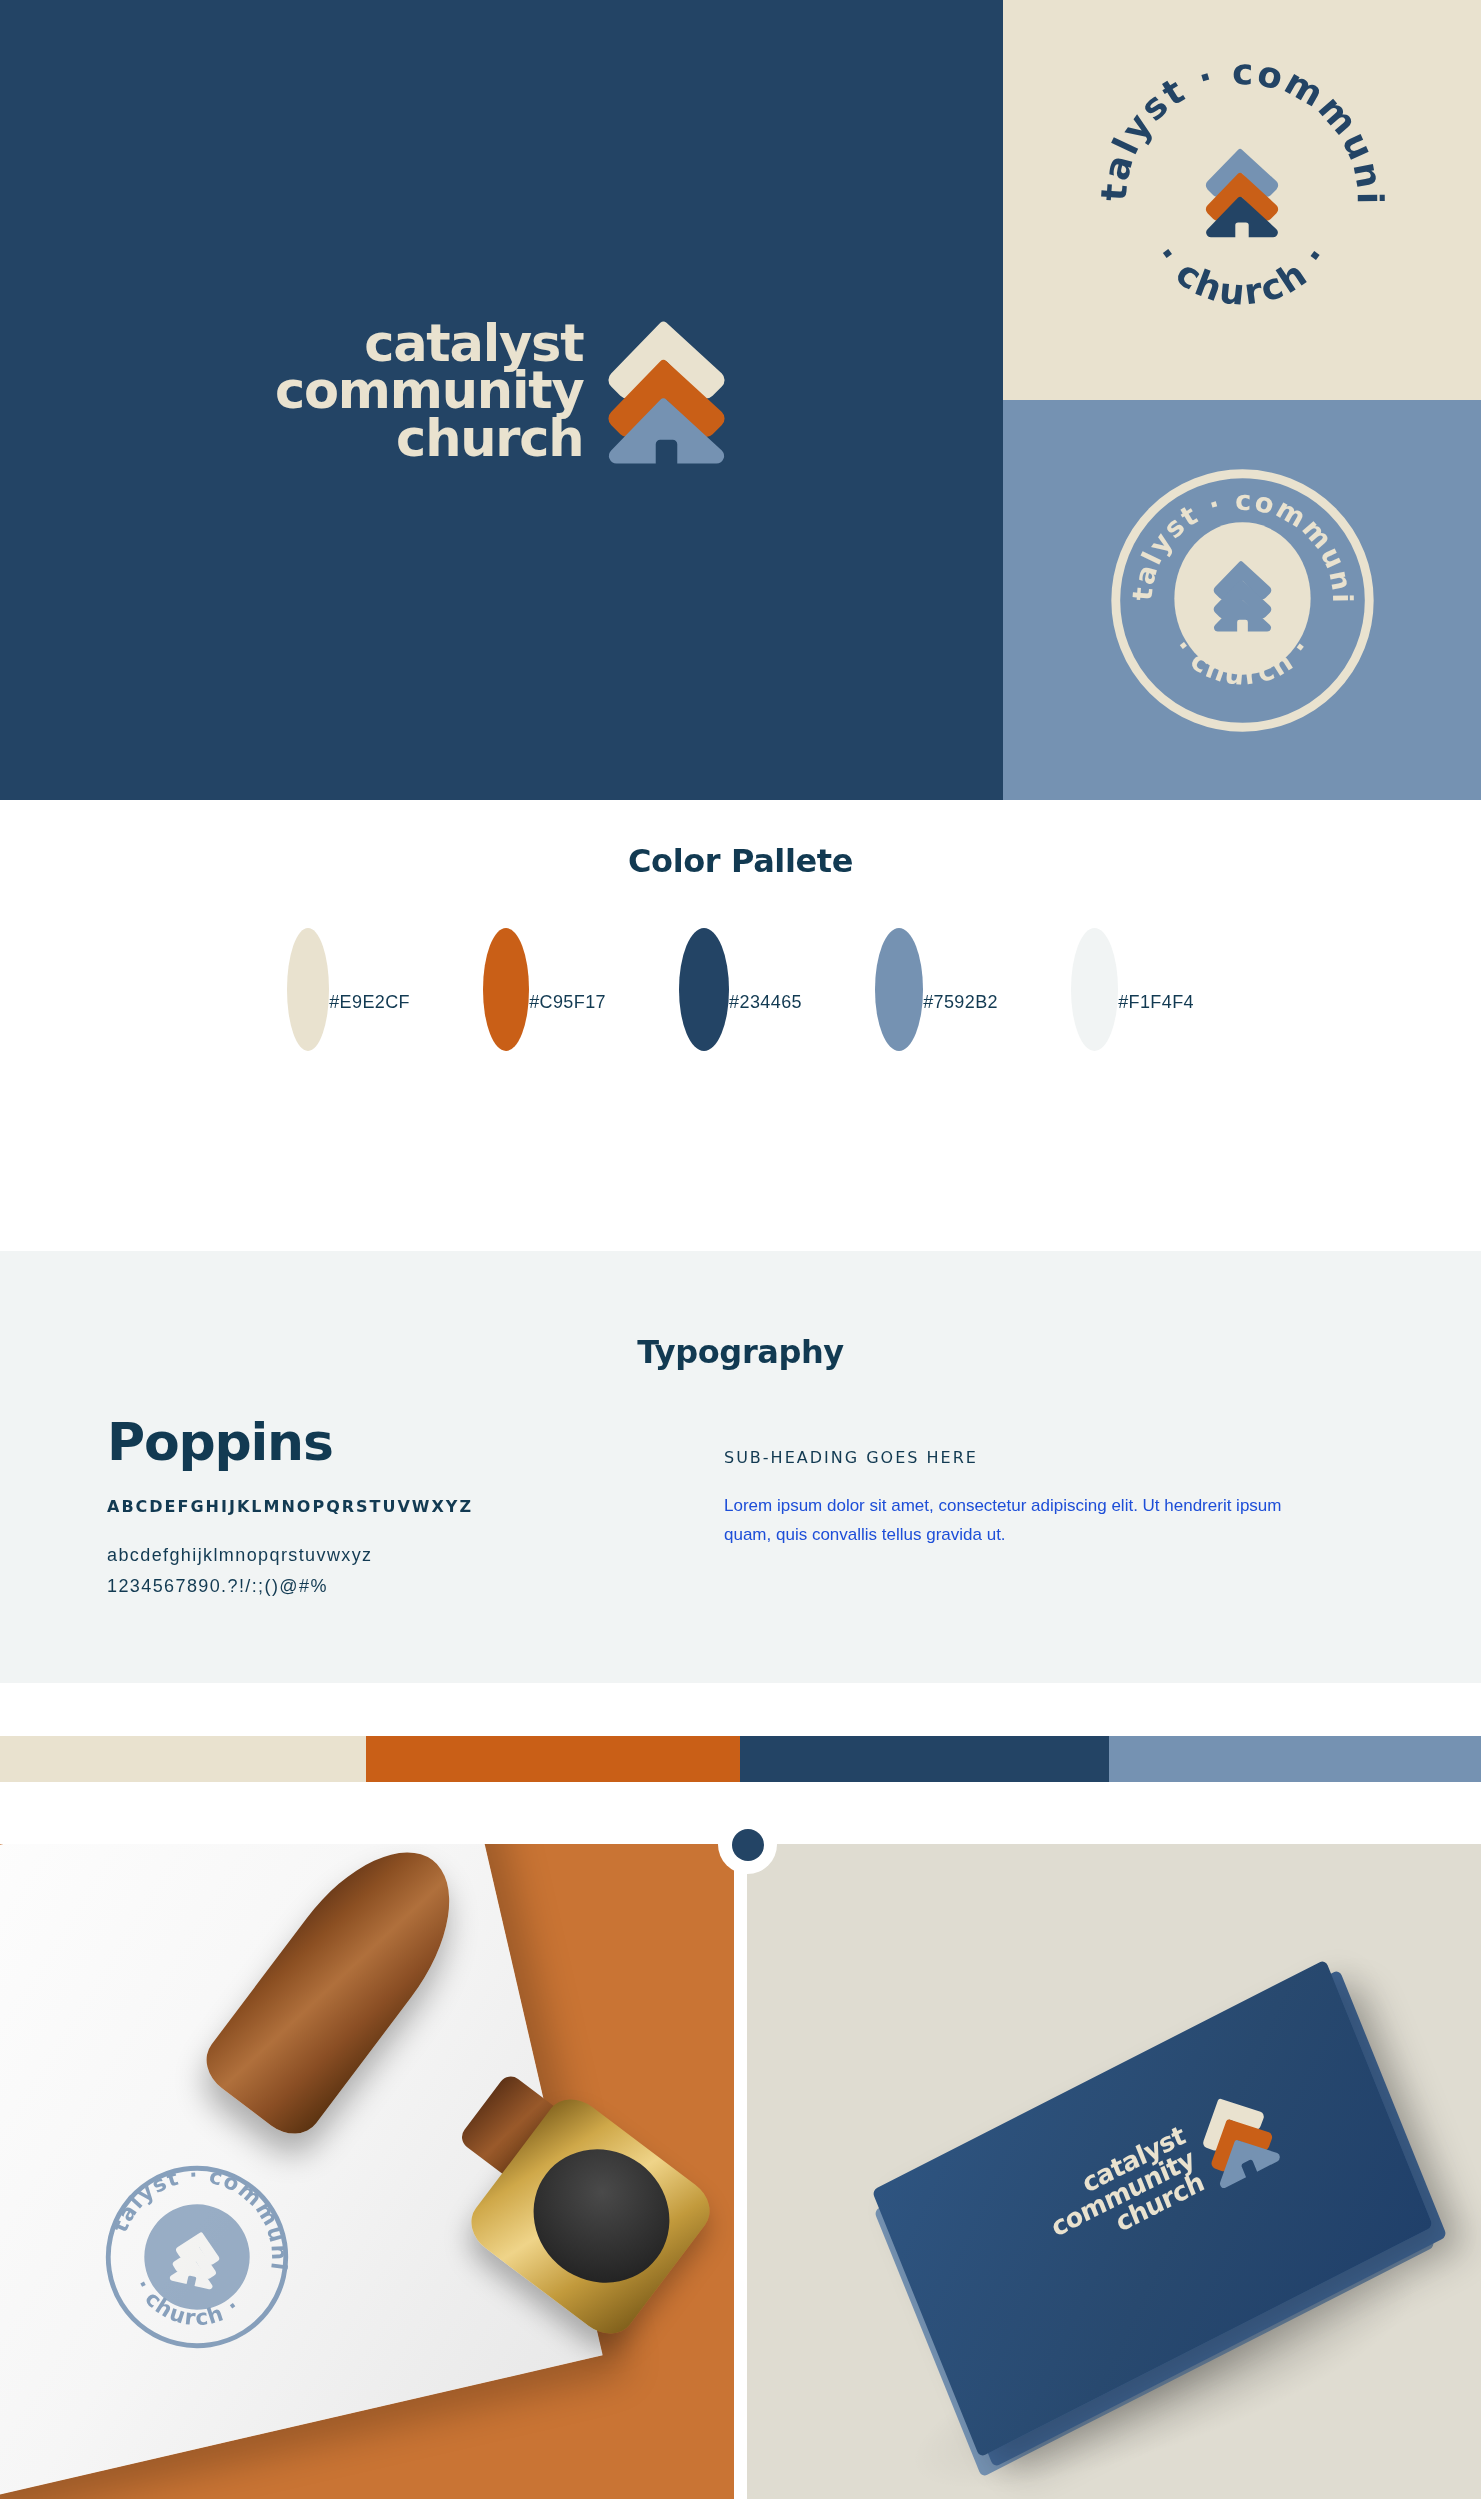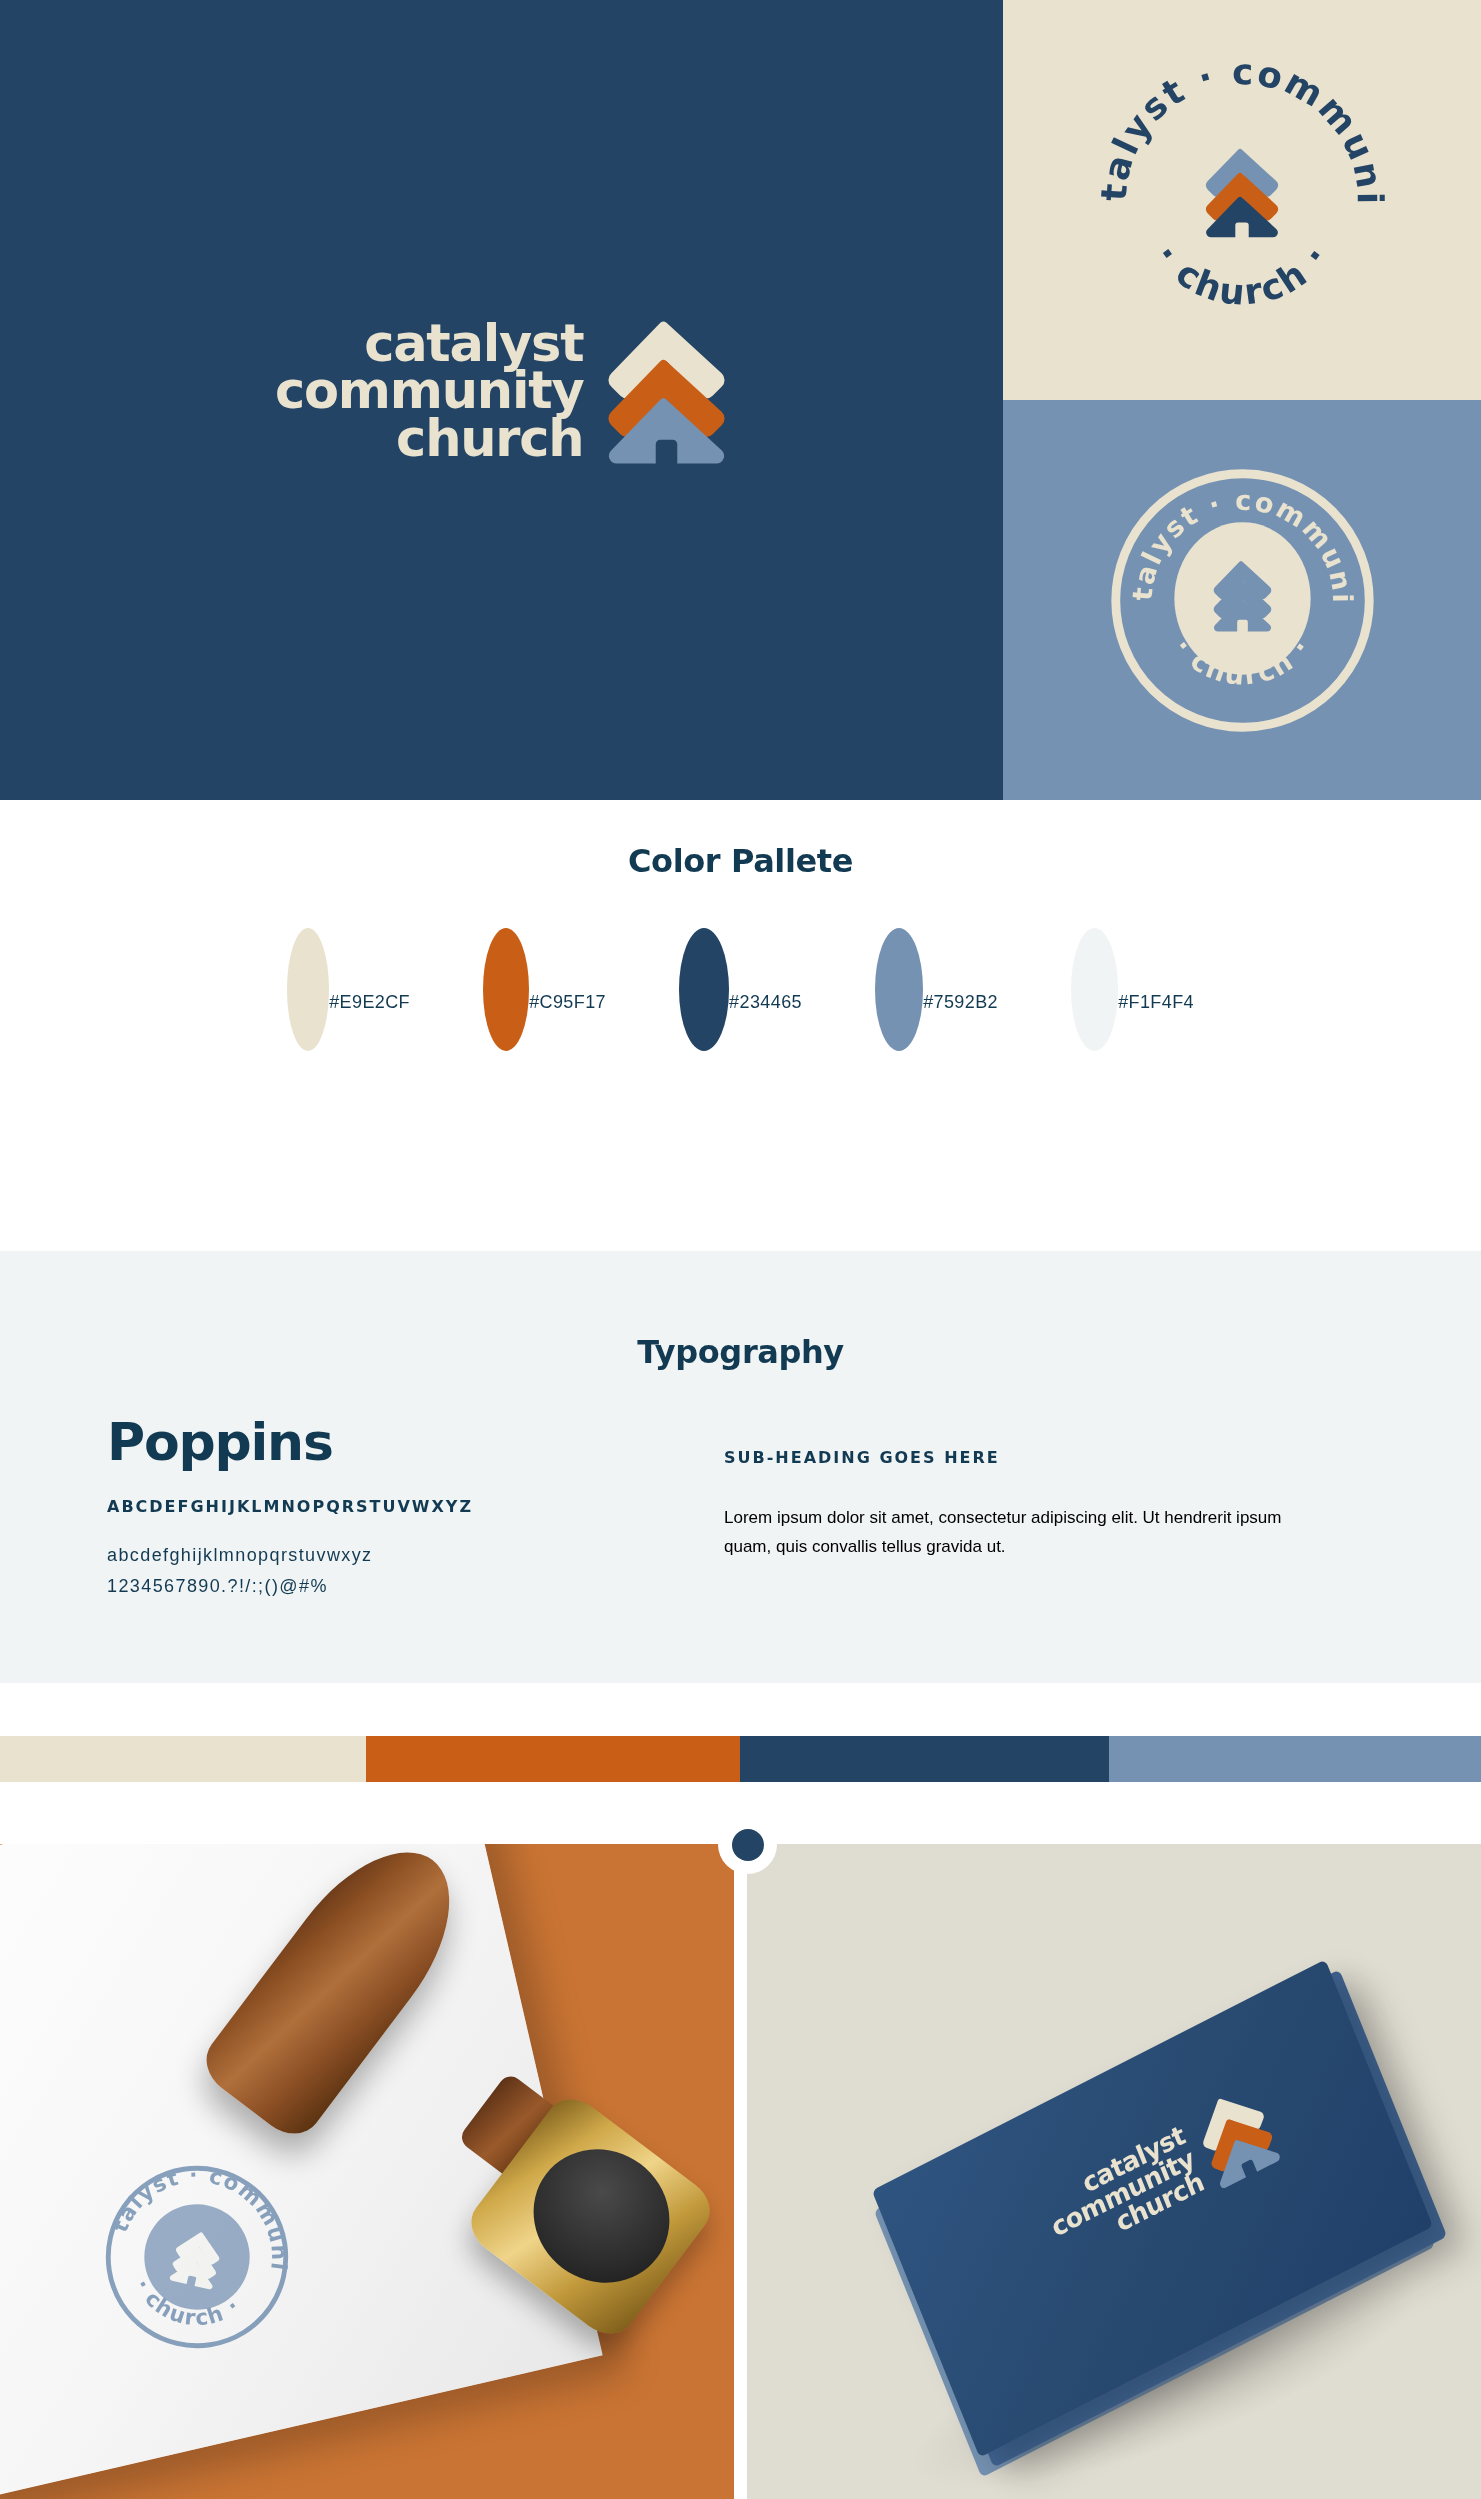--- a/index.html
+++ b/index.html
@@ -104,29 +104,29 @@
     margin-top: 25px;
     font-family: "Liberation Sans", sans-serif;
     color: #123A52;
     font-size: 18px;
     letter-spacing: 1.4px;
     line-height: 1.65;
   }
   .typo-subhead {
     margin-top: 32px;
     font-family: "DejaVu Sans", sans-serif;
-    font-weight: 700;
+    font-weight: 400;
     color: #123A52;
     font-size: 16px;
     letter-spacing: 2px;
   }
   .typo-body {
-    margin-top: 36px;
+    margin-top: 24px;
     font-family: "Liberation Sans", sans-serif;
-    color: #000000;
+    color: #1d4ed8;
     font-size: 17px;
     line-height: 1.72;
     max-width: 571px;
   }
 
   
   .colorbar {
     position: absolute; left: 0; top: 1736px; width: 1481px; height: 46px;
     display: flex;
   }

